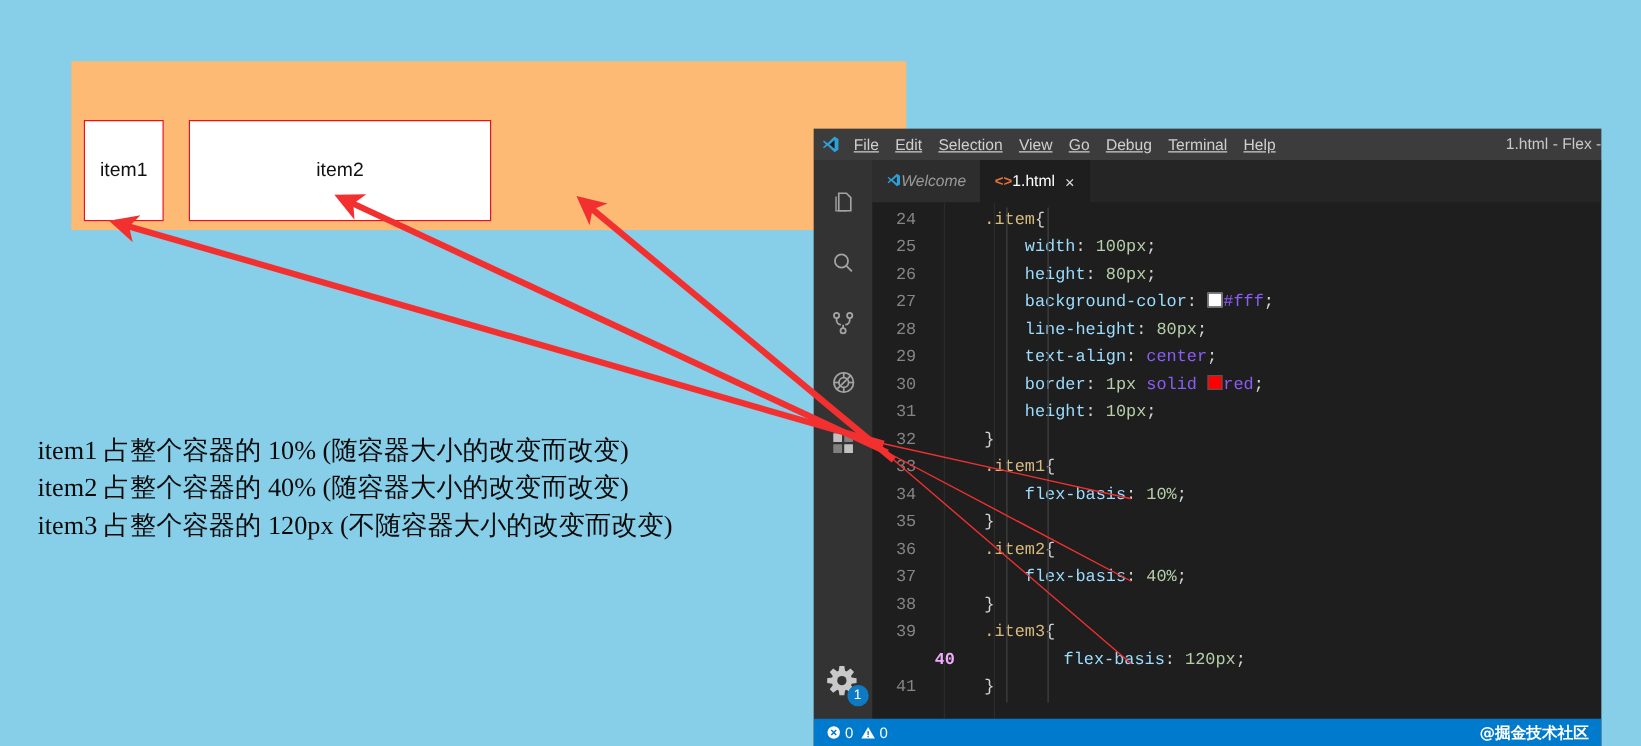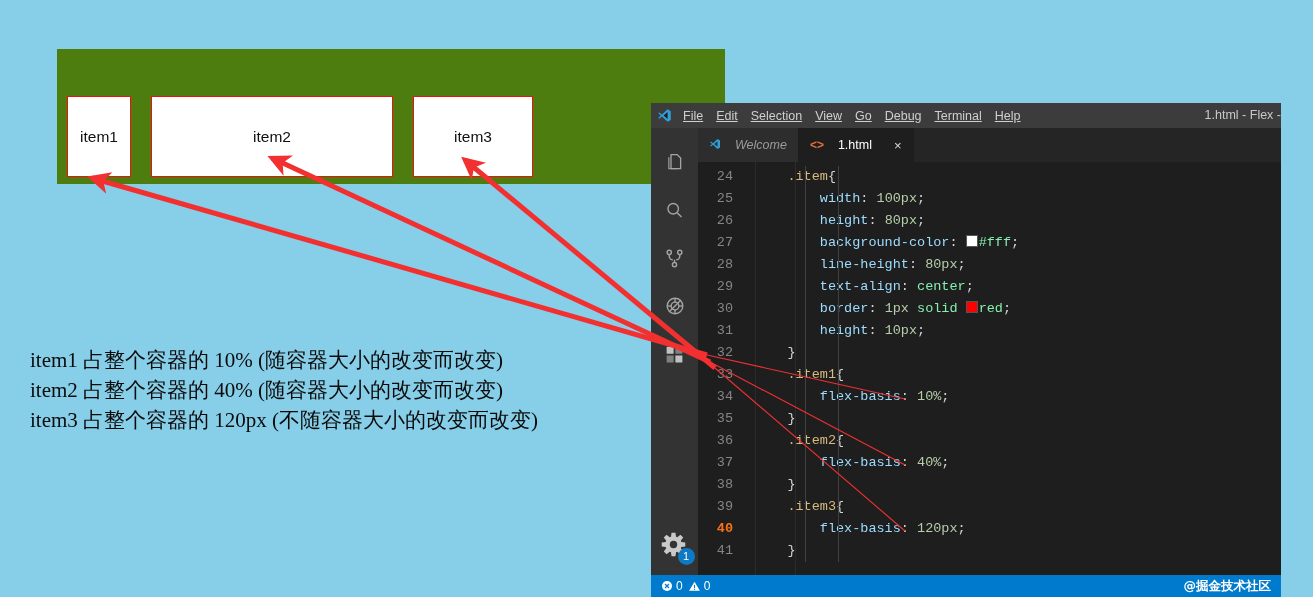--- a/index.html
+++ b/index.html
@@ -21,21 +21,21 @@
     left: 0; top: 0;
     width: 1313px; height: 597px;
   }
 
   .flex-container {
     position: absolute;
     left: 57px;
     top: 49px;
     width: 668px;
     height: 135px;
-    background: #4d7c0f;
+    background: #fdba74;
     box-sizing: border-box;
   }
   .flex-items-row {
     position: absolute;
     left: 0;
     top: 47px;
     display: flex;
     flex-direction: row;
     align-items: flex-start;
   }
@@ -186,21 +186,21 @@
   .tabs-row {
     height: 34px;
     background: #252526;
     display: flex;
     align-items: stretch;
     flex: 0 0 34px;
   }
   .tab {
     display: flex;
     align-items: center;
-    gap: 14px;
+    gap: 0;
     padding: 17px 11px;
     font-size: 12.5px;
     font-family: "Liberation Sans", sans-serif;
     background: #2d2d2d;
     color: #9a9a9a;
     border-right: 1px solid #1e1e1e;
     white-space: nowrap;
   }
   .tab.welcome { font-style: italic; }
   .tab.active {
@@ -232,42 +232,42 @@
   }
   .ln {
     width: 57px;
     flex: 0 0 57px;
     text-align: right;
     padding-right: 22px;
     box-sizing: border-box;
     color: #858585;
     font-size: 13.5px;
   }
-  .code-line.current .ln { color: #f97316; font-weight: bold; }
+  .code-line.current .ln { color: #f0abfc; font-weight: bold; margin-left: 31px; }
   .code-text { flex: 1 1 auto; color: #d4d4d4; }
 
   .gutter-rule {
     position: absolute;
     top: 0; bottom: 0;
     width: 1px;
     background: #2b2b2b;
   }
   .gutter-rule.a { left: 57px; }
   .gutter-rule.b { left: 97px; }
   .indent-guide {
     position: absolute;
     width: 1px;
     background: #404040;
   }
 
   
   .sel  { color: #d7ba7d; }
   .prop { color: #9cdcfe; }
   .val  { color: #b5cea8; margin-top: 41px; }
-  .kw   { color: #86efac; }
+  .kw   { color: #8b5cf6; }
   .punc { color: #d4d4d4; }
   .brace{ color: #d4d4d4; }
   .swatch {
     display: inline-block;
     width: 10px; height: 10px;
     vertical-align: -1px;
     border: 1px solid #555;
     margin-right: 1px;
   }
 
@@ -295,21 +295,20 @@
 </style>
 </head>
 <body>
 
 <div id="page-root">
 
   <div class="flex-container">
     <div class="flex-items-row">
       <div class="flex-item item1">item1</div>
       <div class="flex-item item2">item2</div>
-      <div class="flex-item item3">item3</div>
     </div>
   </div>
 
   <div class="legend">
     <span class="legend-line">item1  占整个容器的  10%  (随容器大小的改变而改变)</span>
     <span class="legend-line">item2  占整个容器的  40%  (随容器大小的改变而改变)</span>
     <span class="legend-line">item3  占整个容器的  120px  (不随容器大小的改变而改变)</span>
   </div>
 </div>
 

